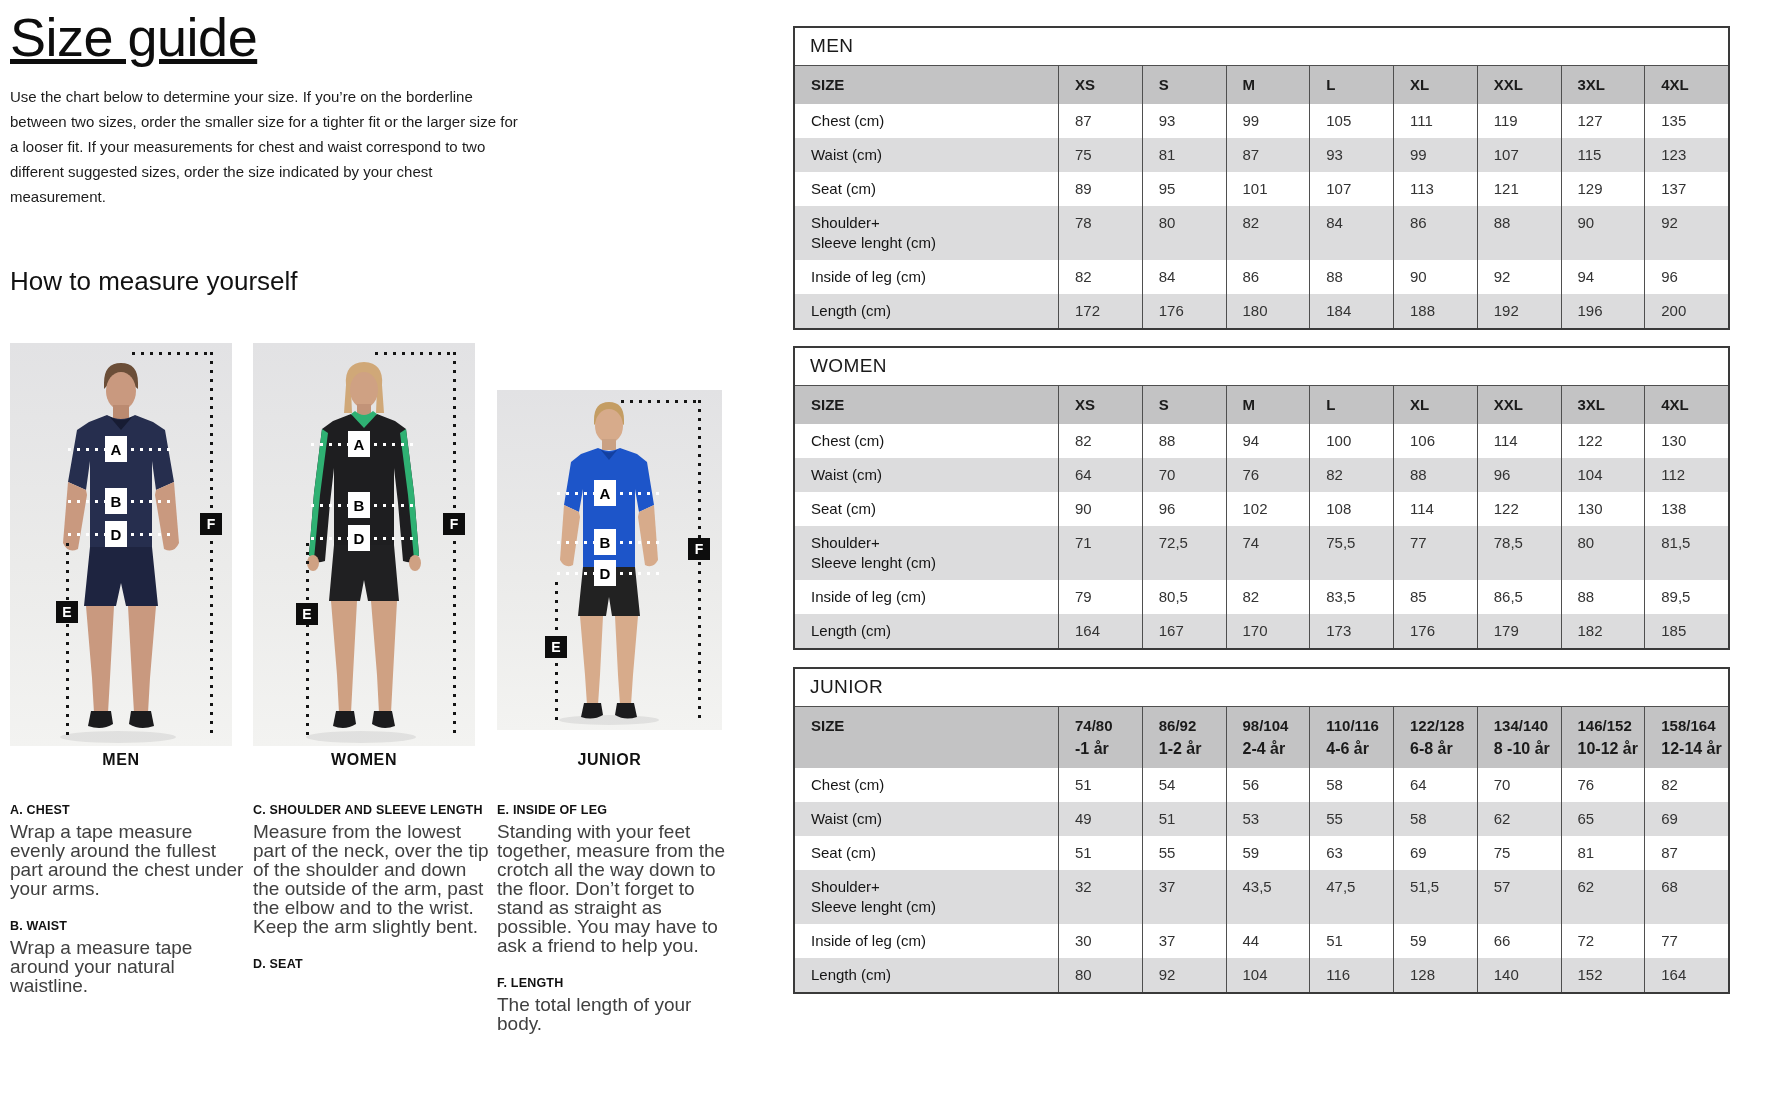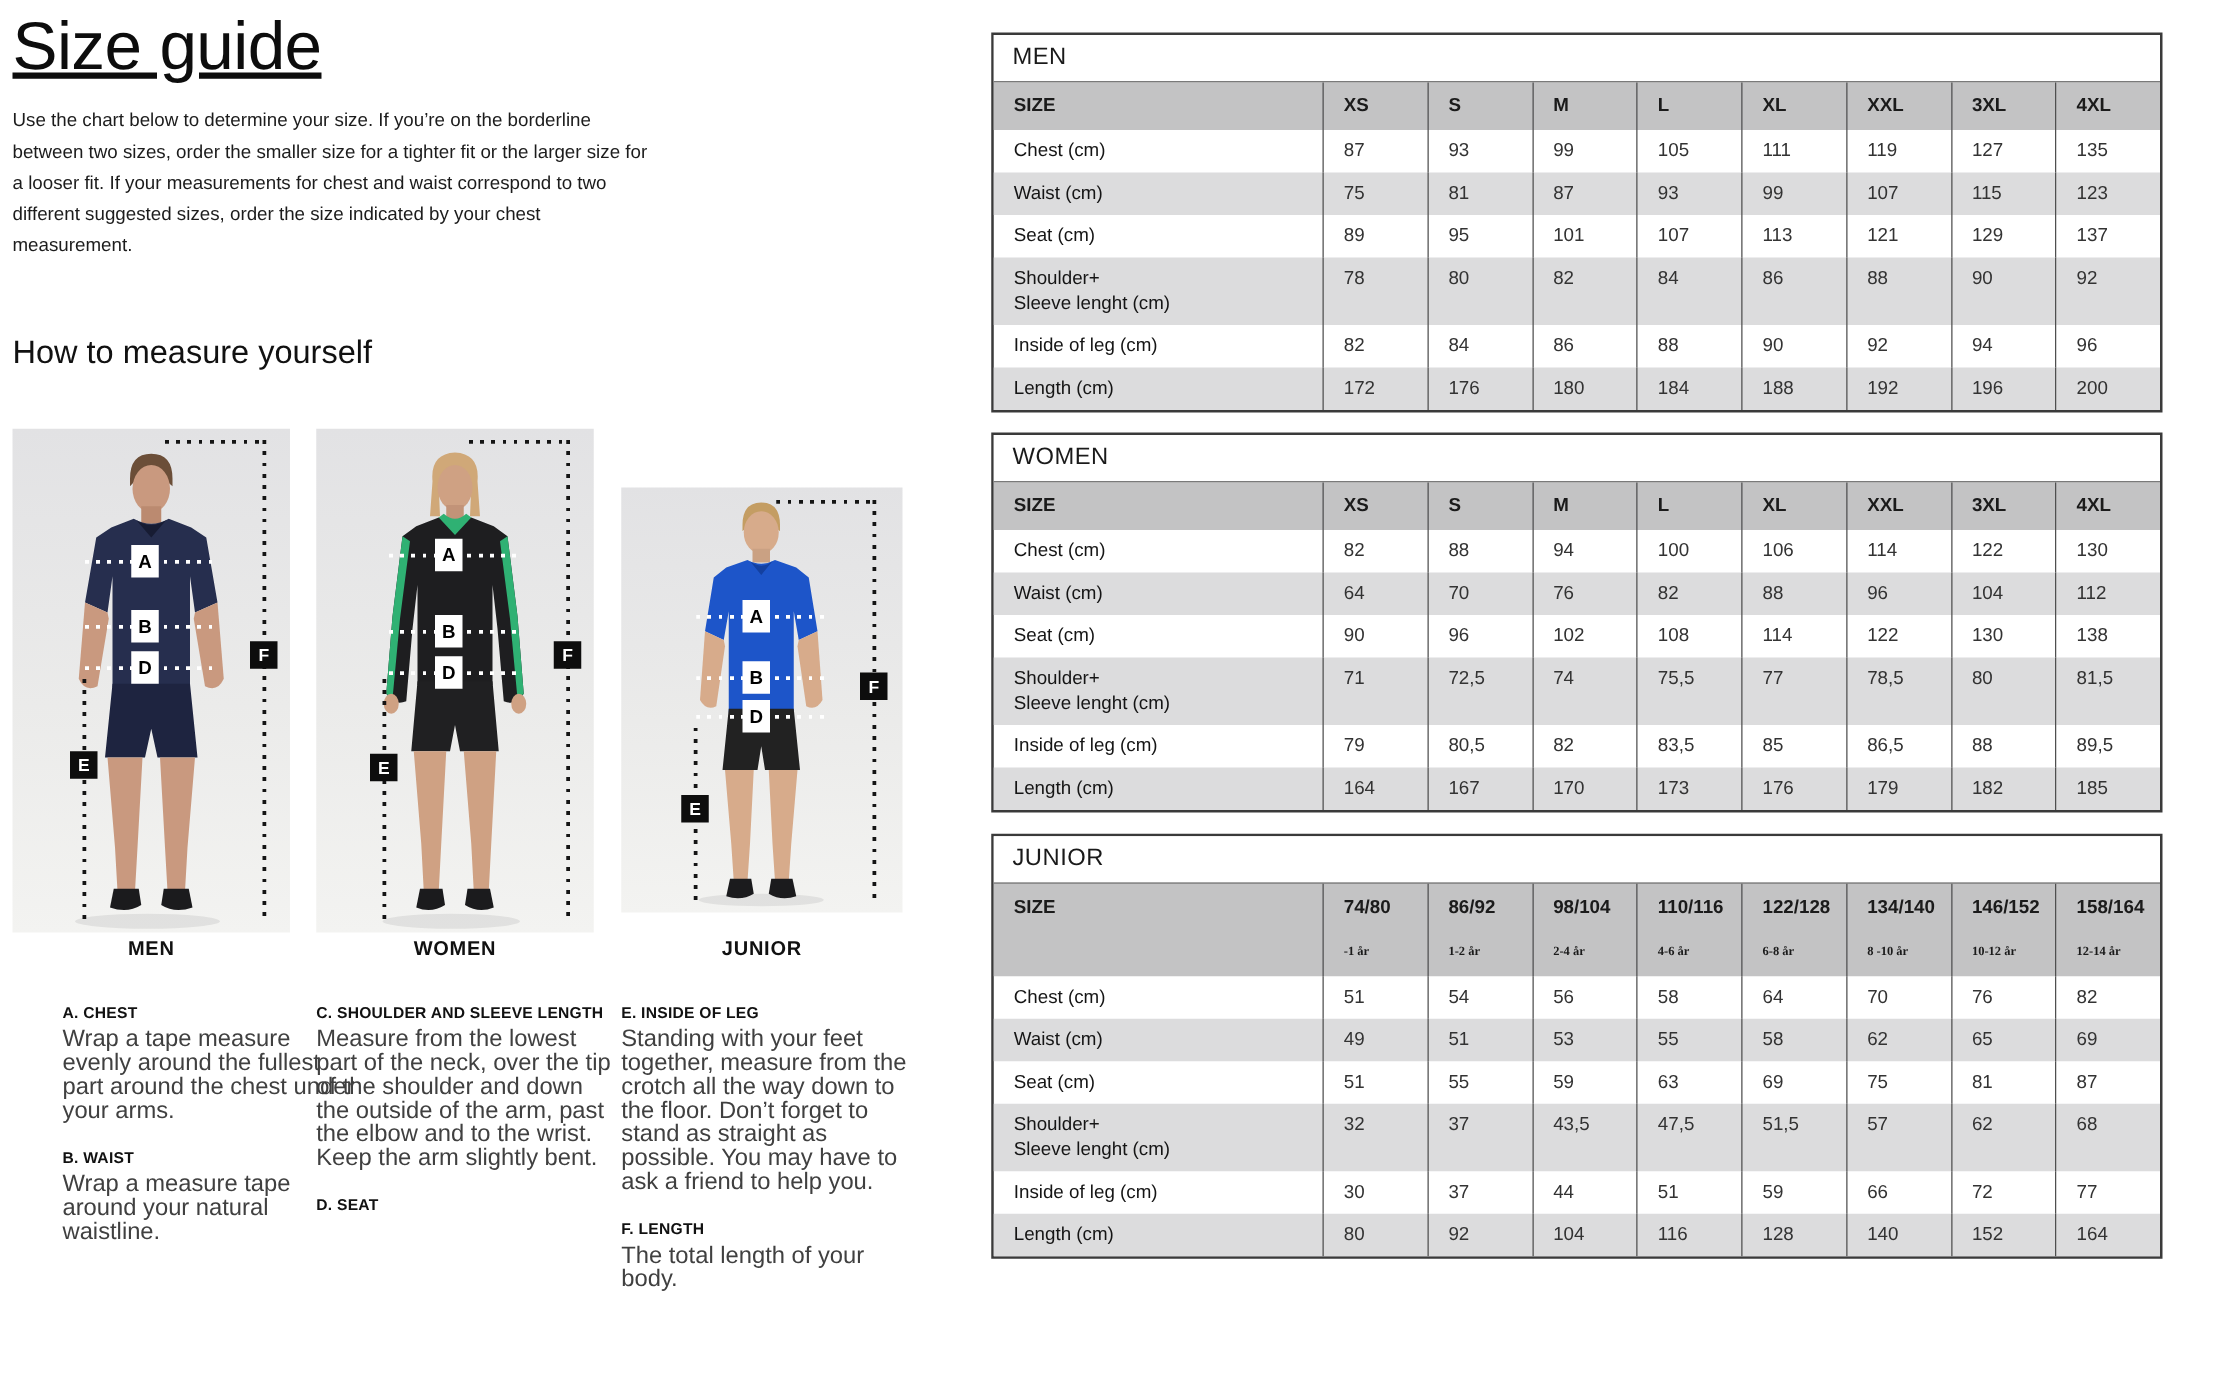--- a/index.html
+++ b/index.html
@@ -23,36 +23,36 @@
   .dot-h { position:absolute; height:3px; background-image:repeating-linear-gradient(90deg,currentColor 0 3px,transparent 3px 9px); }
   .dot-v { position:absolute; width:3px;  background-image:repeating-linear-gradient(180deg,currentColor 0 3px,transparent 3px 9px); }
   .c-white { color:#ffffff; }
   .c-black { color:#141414; }
   .mk { position:absolute; display:flex; align-items:center; justify-content:center; font-weight:700; z-index:3; }
   .mk-white { width:22px; height:26px; background:#fff; color:#000; font-size:15px; }
   .mk-black { width:22px; height:22px; background:#0d0d0d; color:#fff; font-size:14px; }
 
   
   .instr-col { position:absolute; top:803px; width:236px; }
-  .instr-col-1 { left:10px;margin-left:40px; } .instr-col-2 { left:253px; } .instr-col-3 { left:497px; }
+  .instr-col-1 { left:10px; } .instr-col-2 { left:253px; } .instr-col-3 { left:497px; }
   .instr-block { margin-bottom:21px; }
   .instr-title { font-size:12.5px; font-weight:700; letter-spacing:0.2px; color:#111; margin-bottom:5px; }
   .instr-text { font-size:19px; line-height:19px; color:#404040; }
 
   
   .size-table { position:absolute; left:793px; width:937px; border:2px solid #3a3a3a; background:#fff; }
   .t-title { font-size:19px; font-weight:400; letter-spacing:0.4px; color:#1a1a1a; padding:7px 15px 8px 15px; border-bottom:1px solid #4f4f4f; background:#fff; }
   .t-row { display:grid; grid-template-columns:263px repeat(8,1fr); }
   .t-head { background:#c3c3c4; }
   .t-alt { background:#dcdcdd; }
   .t-cell { padding:7px 4px 7px 16px; font-size:15px; line-height:20px; color:#333; }
   .t-row > .t-cell + .t-cell { border-left:1px solid #4f4f4f; }
   .t-head .t-cell { font-weight:700; color:#1b1b1b; padding-top:9px; padding-bottom:9px; }
   .t-label-cell { font-weight:400; color:#151515; }
-  .t-col-sub { font-size:10px; font-weight:700; margin-top:16px;font-family:Liberation Serif, serif; }
+  .t-col-sub { font-size:16px; font-weight:700; margin-top:3px; }
   .t-line { display:block; }
 </style>
 </head>
 <body>
 
 <div class="page">
 
   <h1 class="page-title">Size guide</h1>
   <p class="intro">Use the chart below to determine your size. If you’re on the borderline between two sizes, order the smaller size for a tighter fit or the larger size for a looser fit. If your measurements for chest and waist correspond to two different suggested sizes, order the size indicated by your chest measurement.</p>
   <h2 class="measure-heading">How to measure yourself</h2>

